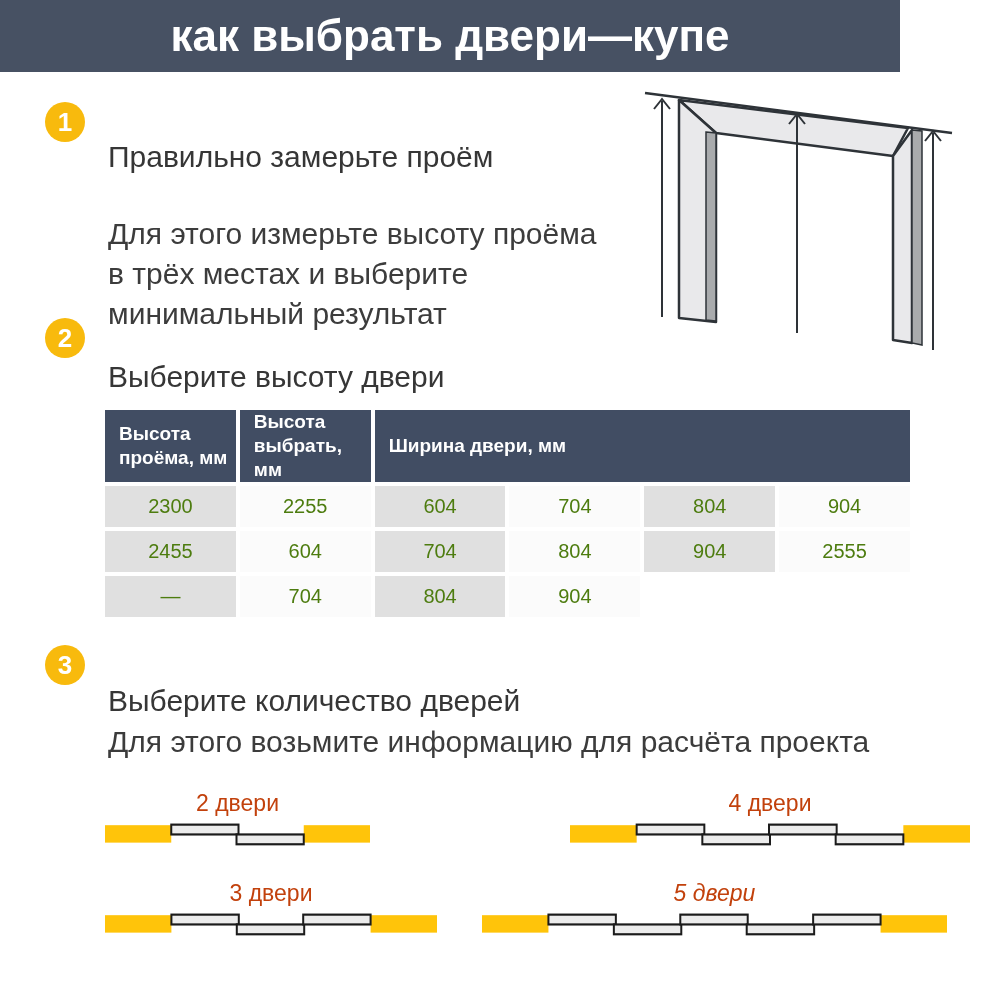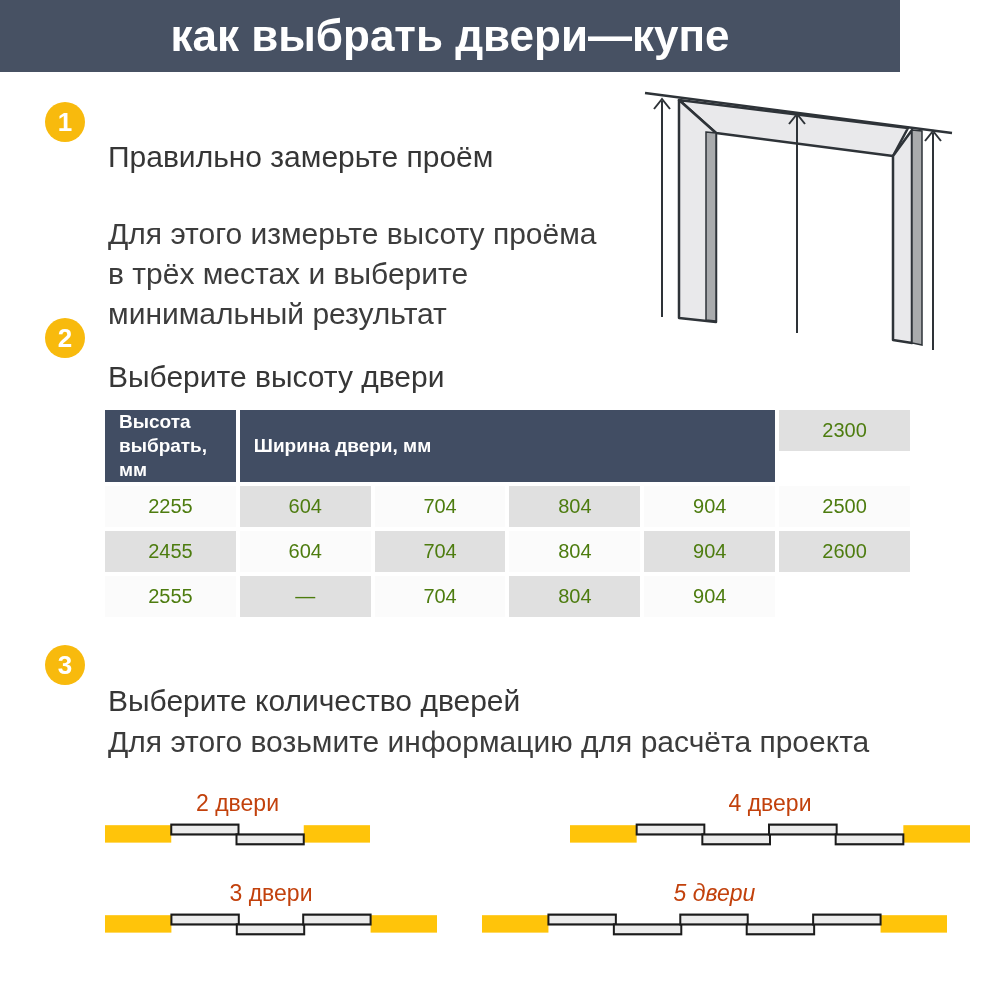--- a/index.html
+++ b/index.html
@@ -100,36 +100,35 @@
   </g>
   <g stroke="#2e3338" stroke-width="2">
     <line x1="933" y1="133" x2="933" y2="350"></line>
     <polyline points="925,141 933,131 941,141"></polyline>
   </g>
 </svg>
 
 <div class="step-title" id="title-2">Выберите высоту двери</div>
 
 <div class="size-table">
+  <div class="th">Высота проёма, мм</div>
   <div class="th">Высота выбрать, мм</div>
   <div class="th span4">Ширина двери, мм</div>
 
 <div class="cell g">2300</div>
     <div class="cell w">2255</div>
     <div class="cell g">604</div>
     <div class="cell w">704</div>
     <div class="cell g">804</div>
     <div class="cell w">904</div>
-    <div class="cell w">2500</div>
     <div class="cell g">2455</div>
     <div class="cell w">604</div>
     <div class="cell g">704</div>
     <div class="cell w">804</div>
     <div class="cell g">904</div>
-    <div class="cell g">2600</div>
     <div class="cell w">2555</div>
     <div class="cell g">—</div>
     <div class="cell w">704</div>
     <div class="cell g">804</div>
     <div class="cell w">904</div>
   </div>
 
 <div class="step-title" id="title-3">Выберите количество дверей</div>
 <div class="step-body" id="body-3">
   <div>Для этого возьмите информацию для расчёта проекта</div>

